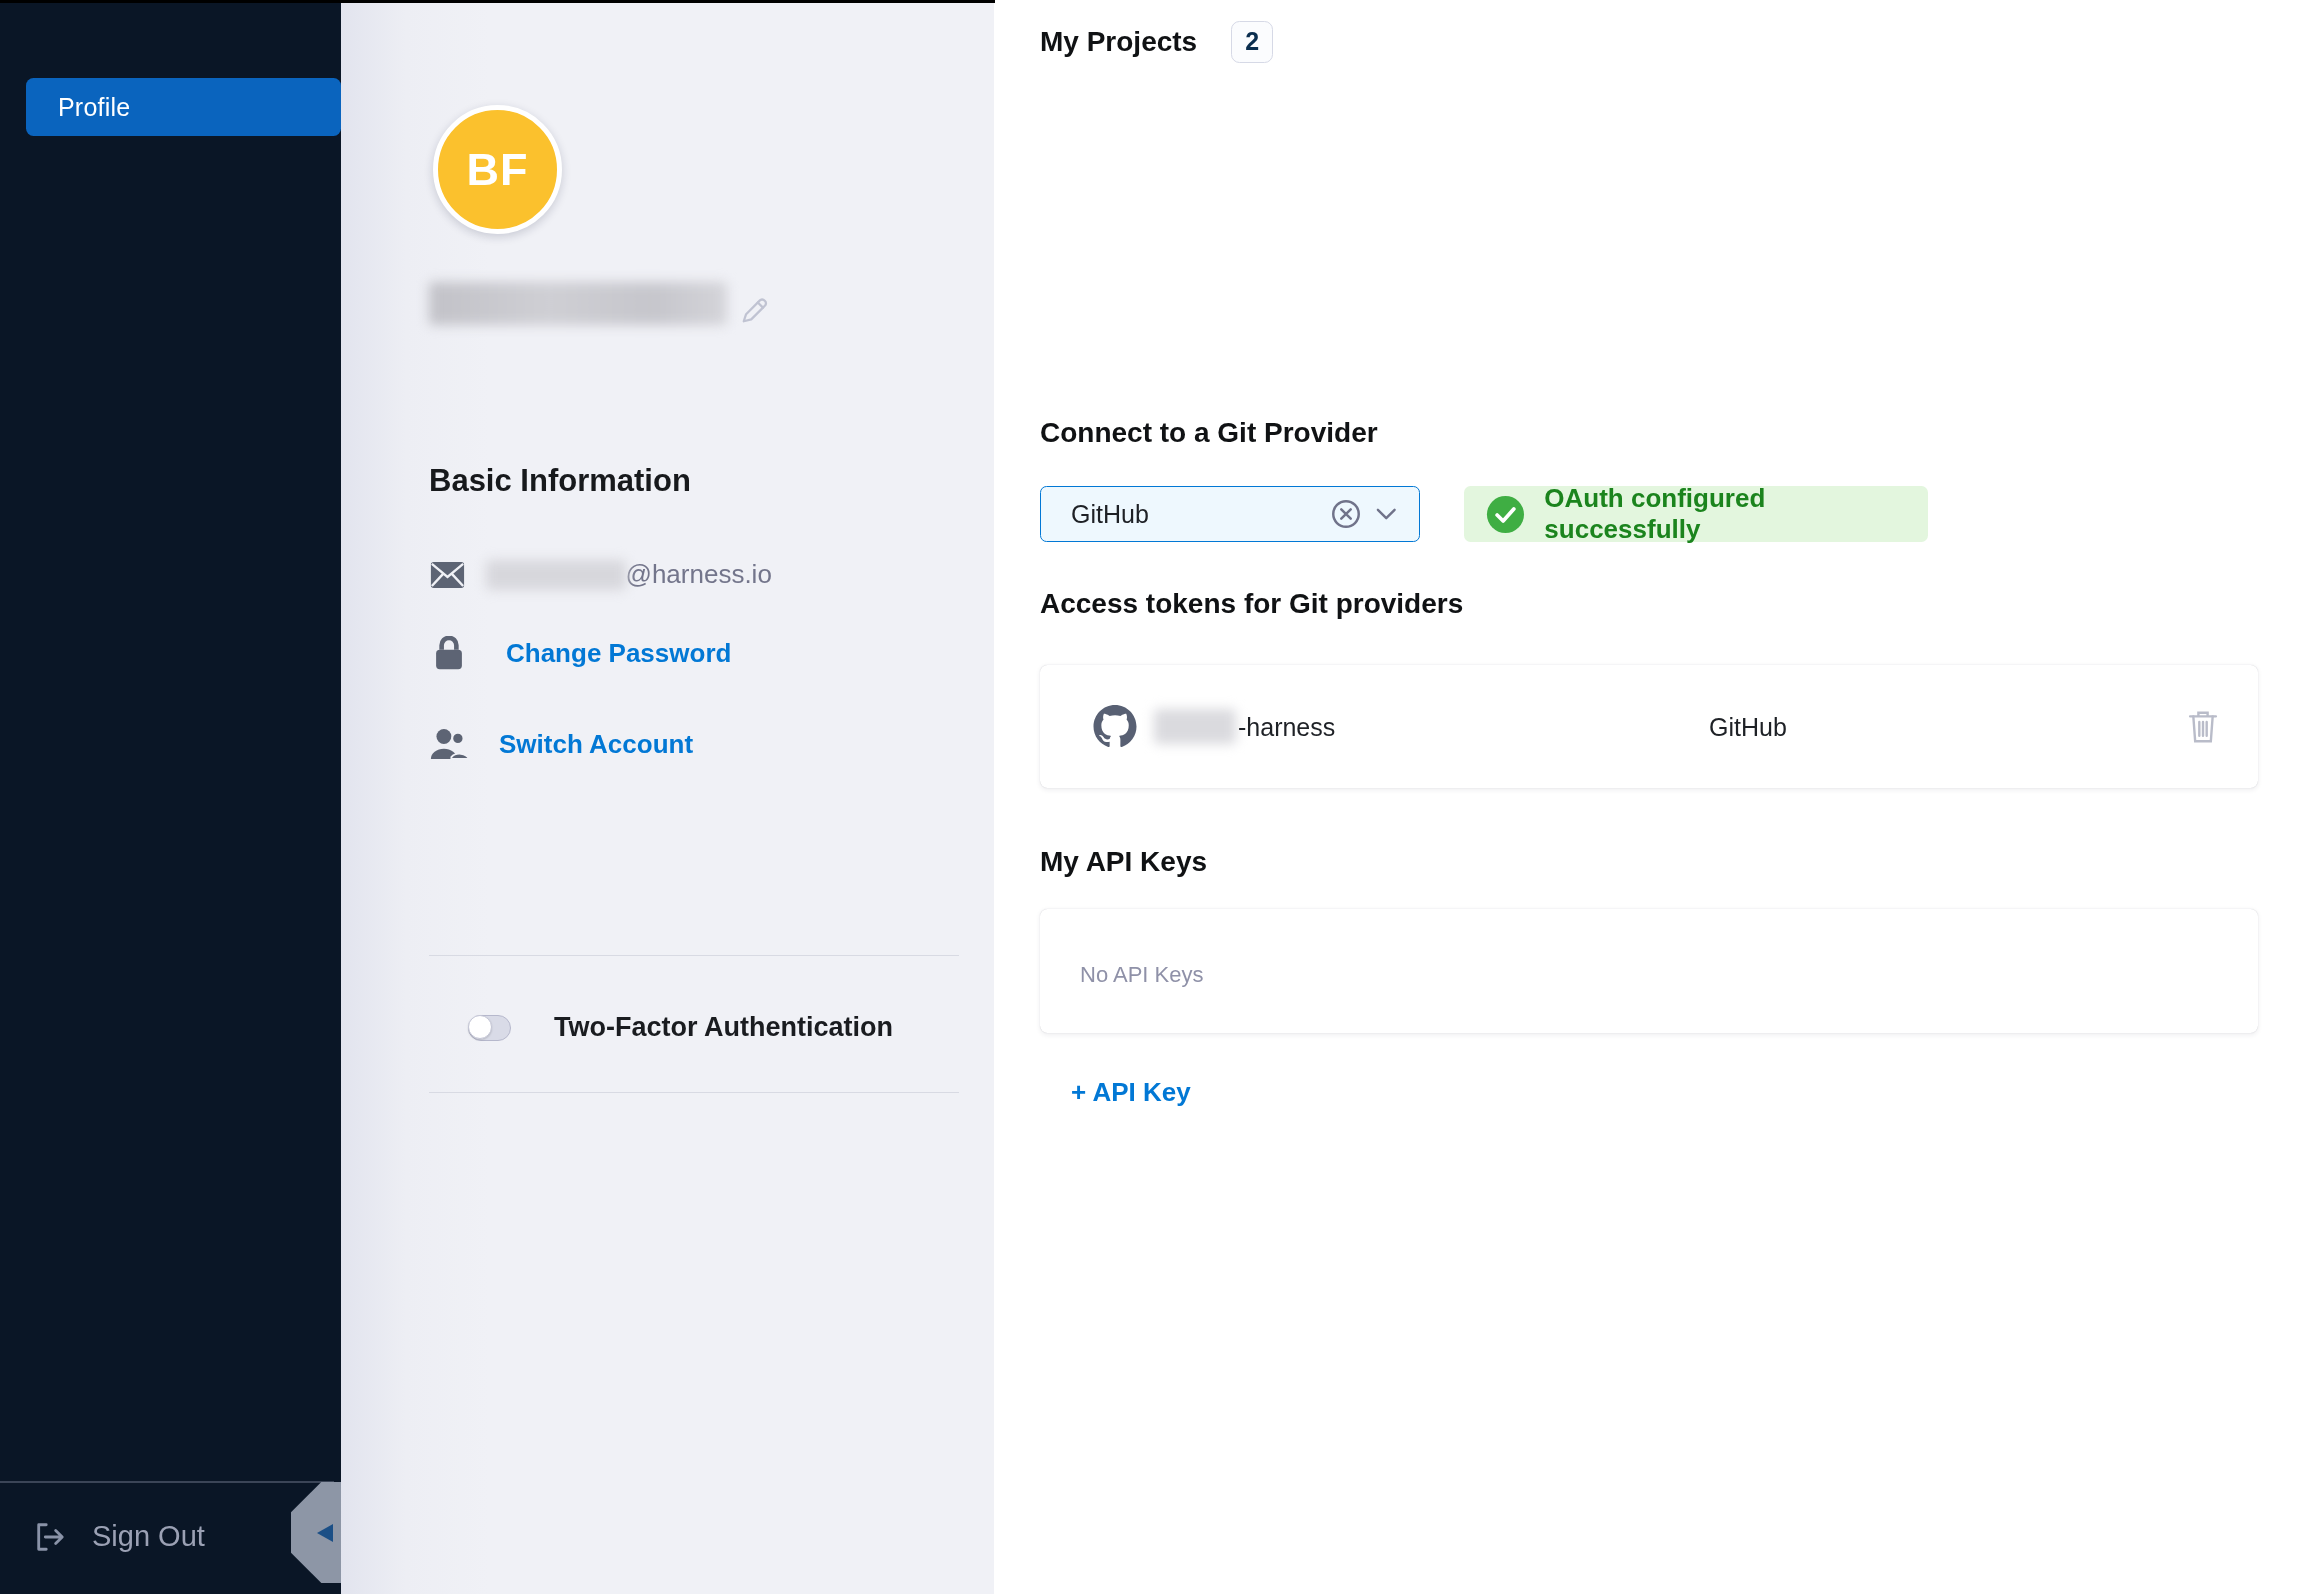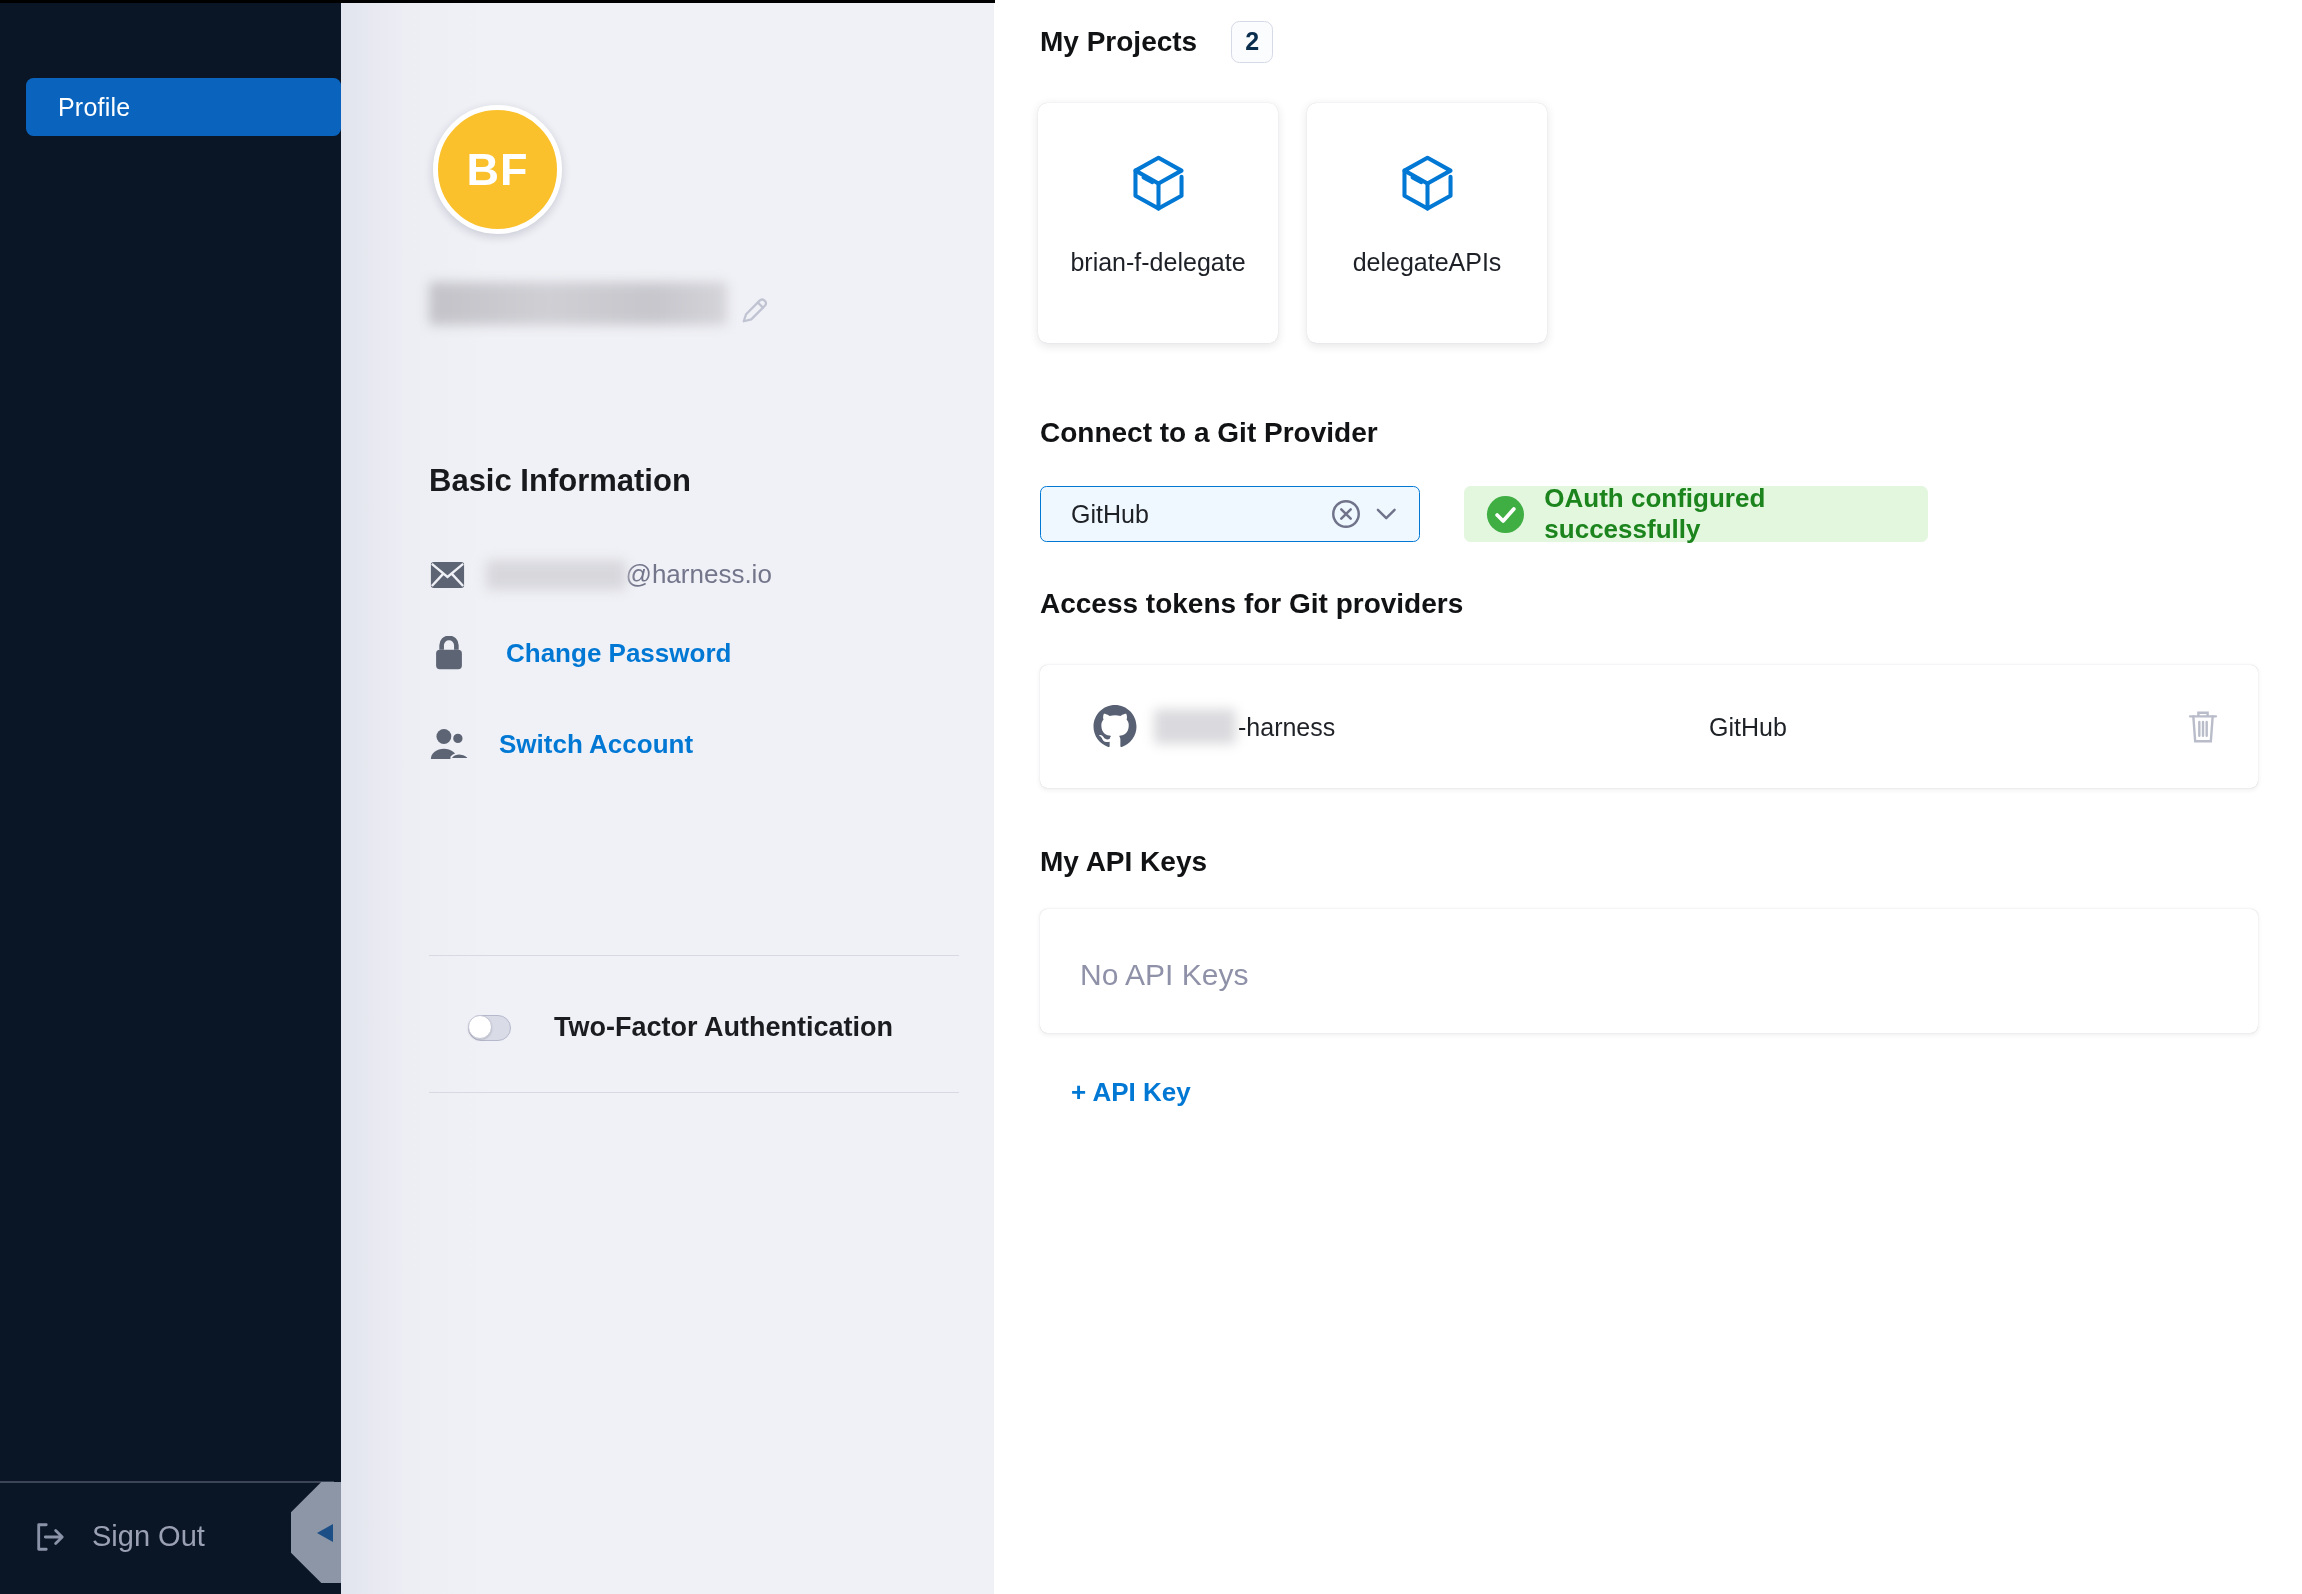--- a/index.html
+++ b/index.html
@@ -122,21 +122,21 @@
   .token-name { position:absolute; left:198px; top:48px; font-size:25px; color:#1e2126; }
   .token-provider { position:absolute; left:669px; top:48px; font-size:25px; color:#1e2126; }
   .trash { position:absolute; left:1147px; top:44px; width:32px; height:35px;
     cursor:pointer; }
 
   .apikeys-heading { position:absolute; left:45px; top:846px; }
   .apikeys-card { position:absolute; left:45px; top:909px; width:1218px; height:124px;
     background:#fff; border-radius:7.5px;
     box-shadow:0 0 0.9px rgba(40,41,61,.25), 0 1.9px 5.6px rgba(40,41,61,.08);
     display:flex; align-items:center; }
-  .apikeys-card span { margin-left:40px; font-size:30px; color:#8f91a8;margin-top:8px; }
+  .apikeys-card span { margin-left:40px; font-size:22px; color:#8f91a8;margin-top:8px; }
   .add-apikey { position:absolute; left:76px; top:1077px; font-size:26px;
     font-weight:700; color:#0278d5; cursor:pointer; }
 </style>
 </head>
 <body>
 
 <div class="stage">
   <div class="top-edge"></div>
 
   <nav class="sidebar">
@@ -208,40 +208,20 @@
     <div class="panel-divider div-2"></div>
   </section>
 
   <main class="main">
 
     <div class="h-row projects-head">
       <span class="section-heading">My Projects</span>
       <span class="count-badge">2</span>
     </div>
 
-    <div class="cards-row">
-      <div class="project-card">
-        <svg viewBox="0 0 48 48" fill="none" stroke="#0278d5" stroke-width="3" stroke-linecap="round" stroke-linejoin="round">
-          <path d="M24 5 L41 14.5 L24 24 L7 14.5 Z"></path>
-          <path d="M7 14.5 V33 L24 42.5 V24"></path>
-          <path d="M41 19 V33 L24 42.5"></path>
-          <path d="M13 19.5 L19.5 23"></path>
-        </svg>
-        <span class="pname">brian-f-delegate</span>
-      </div>
-      <div class="project-card">
-        <svg viewBox="0 0 48 48" fill="none" stroke="#0278d5" stroke-width="3" stroke-linecap="round" stroke-linejoin="round">
-          <path d="M24 5 L41 14.5 L24 24 L7 14.5 Z"></path>
-          <path d="M7 14.5 V33 L24 42.5 V24"></path>
-          <path d="M41 19 V33 L24 42.5"></path>
-          <path d="M13 19.5 L19.5 23"></path>
-        </svg>
-        <span class="pname">delegateAPIs</span>
-      </div>
-    </div>
 
     <div class="h-row git-heading">
       <span class="section-heading">Connect to a Git Provider</span>
     </div>
 
     <div class="git-row">
       <div class="git-select">
         <span class="val">GitHub</span>
         <svg class="clear-x" viewBox="0 0 36 36" fill="none" stroke="#70738a" stroke-width="2.6" stroke-linecap="round">
           <circle cx="18" cy="18" r="13.5"></circle>

